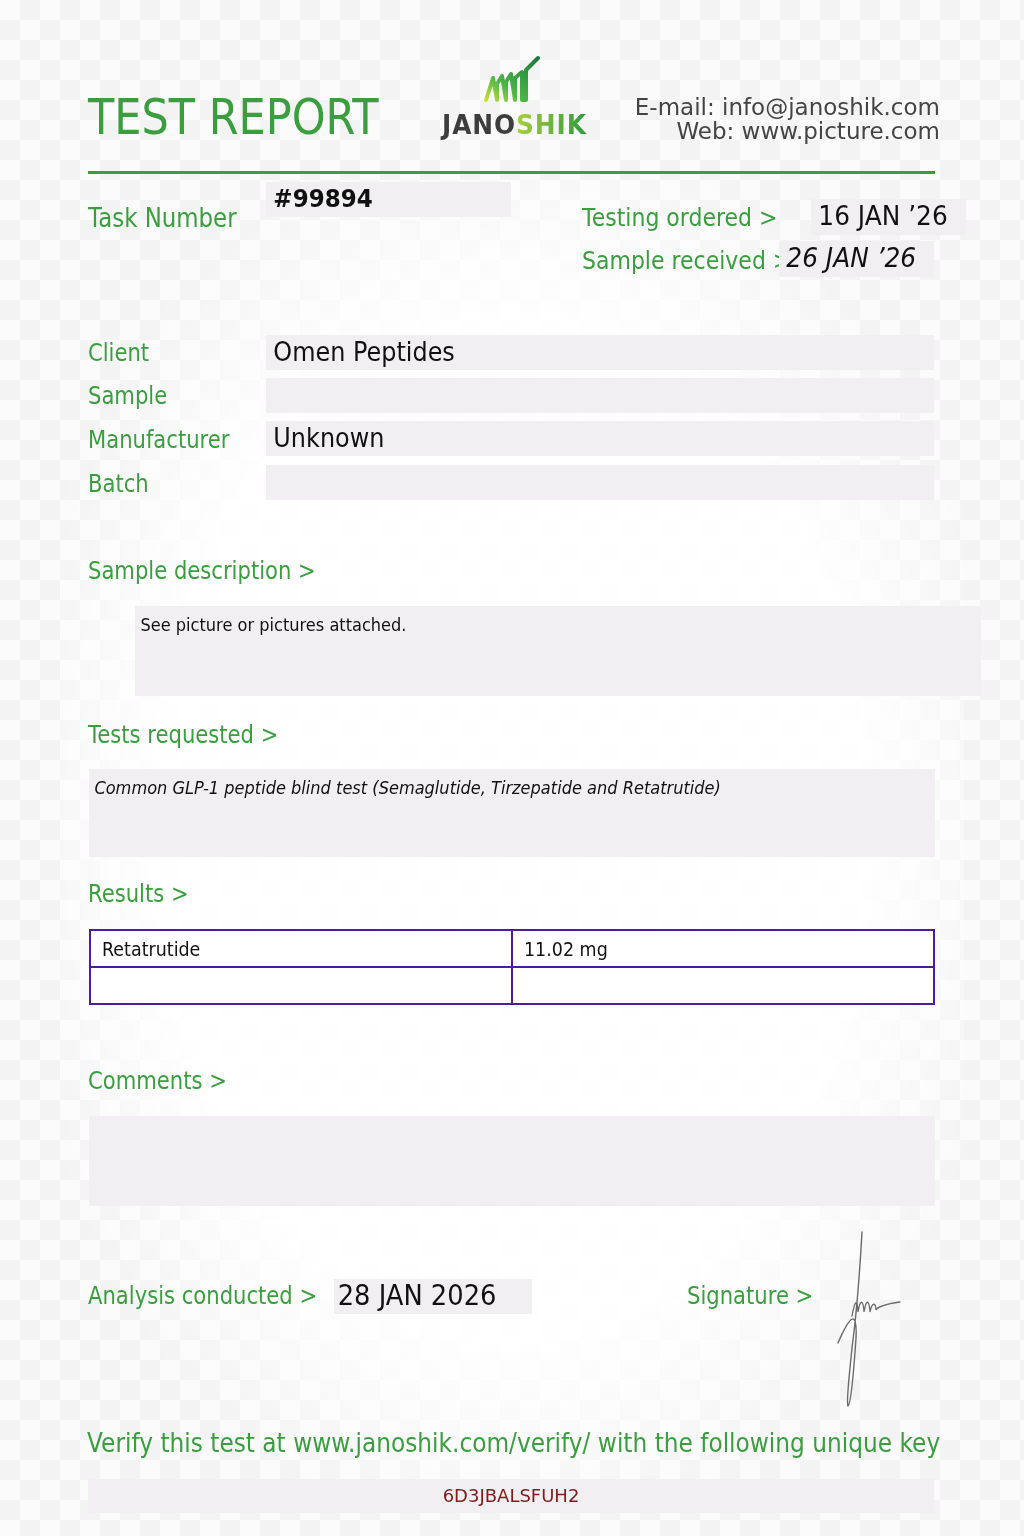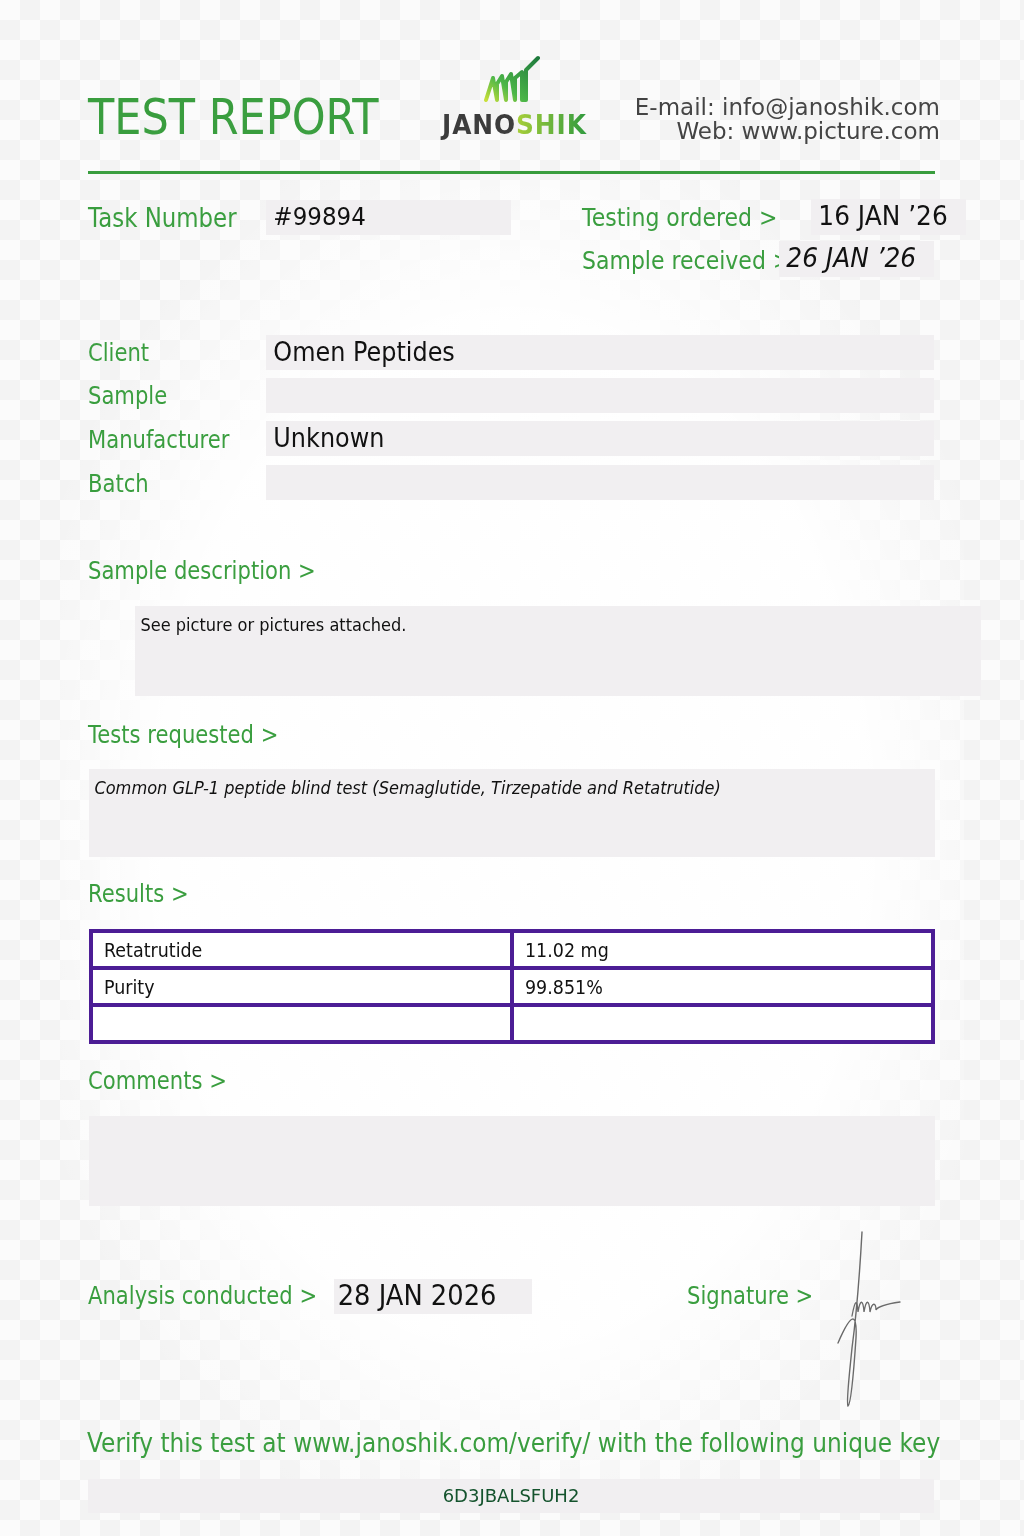--- a/index.html
+++ b/index.html
@@ -47,32 +47,32 @@
     .val { font-size: 26px; color: #111; padding-left: 8px; line-height: 34px;
       transform: scaleX(0.92); transform-origin: left top; white-space: nowrap; display: inline-block; }
     .valbox { font-size: 18px; color: #111; padding: 6px 6px; line-height: 26px; white-space: nowrap;
       transform: scaleX(0.9); transform-origin: left top; display: inline-block; }
 
     table.results {
       position: absolute; left: 89px; top: 929px; width: 846px; border-collapse: collapse;
       background: #ffffff;
     }
     table.results td {
-      border: 4px solid #4c1d95; height: 37px; font-size: 19px; padding-left: 11px; color: #111;
+      border: 2px solid #4c1d95; height: 37px; font-size: 19px; padding-left: 11px; color: #111;
       width: 50%;
     }
     table.results td span { display: inline-block; transform: scaleX(0.92); transform-origin: left center; }
 
     .verify {
       left: 87px; top: 1428px; font-size: 26px; color: #3a9e3f; white-space: nowrap;
       transform: scaleX(0.895); transform-origin: left top;
     }
     .key {
       left: 88px; top: 1479px; width: 846px; height: 34px; background: #f1eff1;
-      text-align: center; font-size: 18px; line-height: 34px; color: #14532d;
+      text-align: center; font-size: 18px; line-height: 34px; color: #7f1d1d;
     }
   </style>
 </head>
 <body>
 
 <div class="page-fade"></div>
 
 <div class="abs title">TEST REPORT</div>
 
 <div class="abs logo">
@@ -90,21 +90,21 @@
 </div>
 
 <div class="abs contact">
   <div><span>E-mail:</span> <span>info@janoshik.com</span></div>
   <div><span>Web:</span> <span>www.picture.com</span></div>
 </div>
 
 <div class="abs rule"></div>
 
 <div class="abs label" style="left:88px;top:203px;font-size:26px;">Task Number</div>
-<div class="abs field" style="left:266px;top:200px;width:245px;height:35px;">
+<div class="abs field" style="left:266px;top:182px;width:245px;height:35px;font-weight:bold;">
   <span class="val" style="font-size:25px;">#99894</span>
 </div>
 
 <div class="abs label label-sm" style="left:582px;top:203px;font-size:25px;">Testing ordered  &gt;</div>
 <div class="abs field" style="left:779px;top:199px;width:155px;height:36px;margin-left:32px;">
   <span class="val" style="font-size:27px;">16 JAN ’26</span>
 </div>
 
 <div class="abs label label-sm" style="left:582px;top:246px;font-size:25px;">Sample received &gt;</div>
 <div class="abs field" style="left:779px;top:241px;width:155px;height:36px;font-style:italic;">
@@ -142,24 +142,20 @@
 </div>
 
 <div class="abs label" style="left:88px;top:880px;">Results &gt;</div>
 <table class="results">
   <tbody>
       <tr>
     <td><span>Retatrutide</span></td>
     <td><span>11.02 mg</span></td>
   </tr>
   <tr>
-    <td><span>Purity</span></td>
-    <td><span>99.851%</span></td>
-  </tr>
-  <tr>
     <td><span></span></td>
     <td><span></span></td>
   </tr>
 </tbody>
   </table>
 
 <div class="abs label" style="left:88px;top:1067px;">Comments &gt;</div>
 <div class="abs field" style="left:89px;top:1116px;width:846px;height:90px;">
   <span class="valbox"></span>
 </div>

